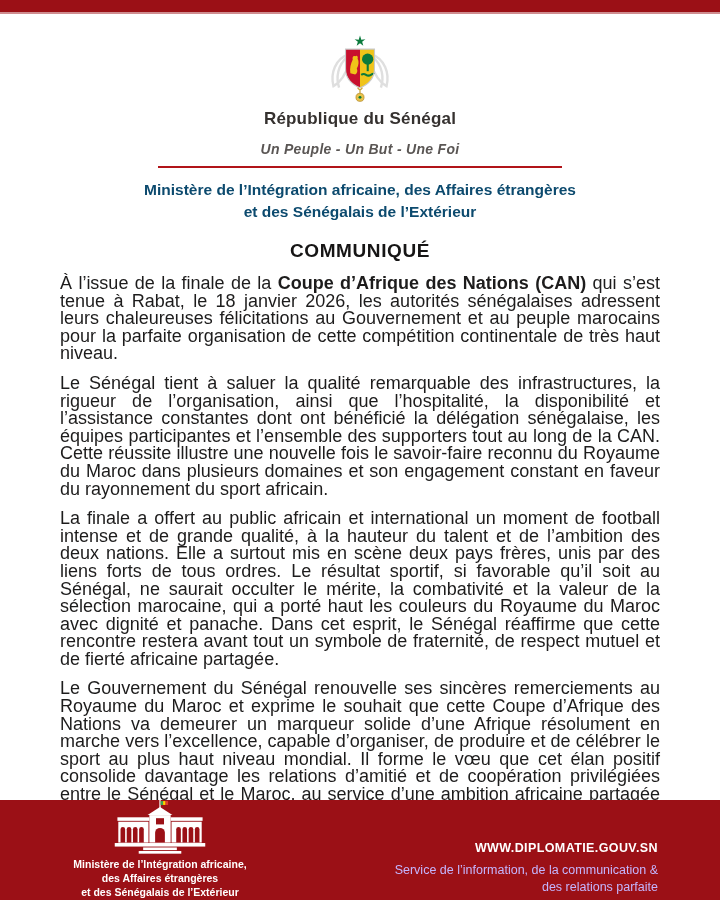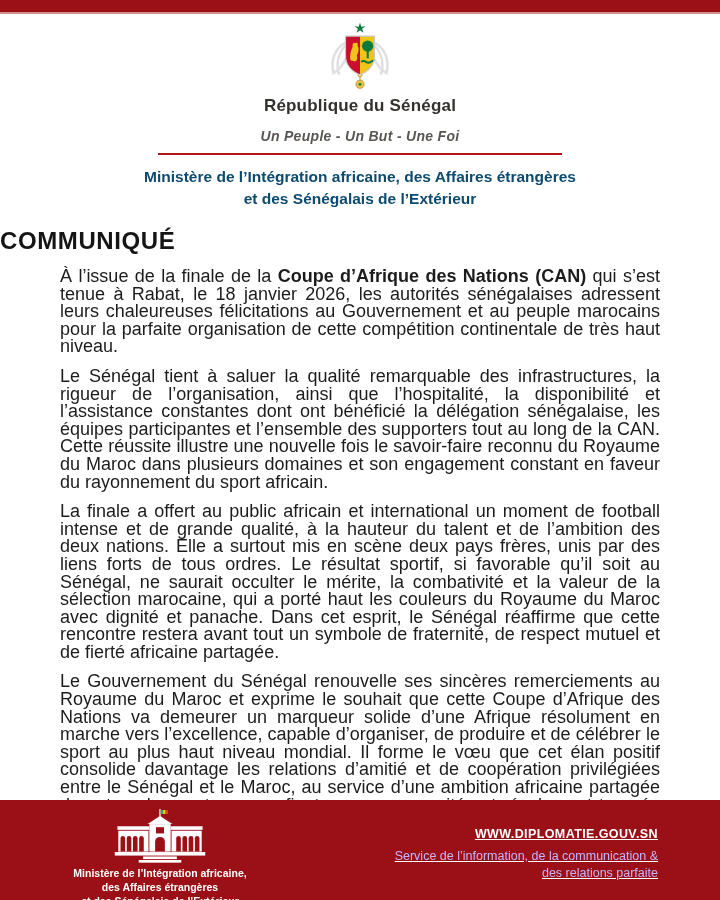--- a/index.html
+++ b/index.html
@@ -15,21 +15,21 @@
     overflow: hidden;
   }
 
   .top-bar {
     height: 14px;
     background: #9b1016;
     border-bottom: 2px solid #cf8d90;
   }
 
   
-  .header { text-align: center; padding-top: 6px; }
+  .header { text-align: center; padding-top: 19px; }
   .coat { display: block; margin: 0 auto; }
 
   .republic {
     margin-top: 2px;
     font-size: 17px;
     font-weight: 700;
     color: #35312f;
     letter-spacing: 0.2px;
   }
   .motto {
@@ -49,23 +49,23 @@
   .ministry-heading {
     margin-top: 11px;
     font-size: 15.5px;
     font-weight: 700;
     color: #0c4a6e;
     line-height: 1.42;
   }
 
   
   .doc-title {
-    text-align: left;
+    text-align: center;
     margin-top: 17px;
-    font-size: 24px;
+    font-size: 19px;
     font-weight: 800;
     letter-spacing: 0.6px;
     color: #161515;
   }
   .doc-body {
     width: 600px;
     margin: 13px auto 0;
     color: #1d1c1c;
   }
   .doc-body p {
@@ -89,34 +89,33 @@
     height: 100px;
     background: #9b1016;
     display: flex;
     justify-content: space-between;
     padding: 0 62px 0 52px;
     color: #ffffff;
   }
   .footer-left {
     width: 216px;
     text-align: center;
-    padding-top: 9px;
+    padding-top: 0;
   }
   .footer-left svg { display: block; margin: 0 auto; }
   .footer-ministry {
     margin-top: 3px;
     font-size: 10.5px;
     font-weight: 700;
     line-height: 1.32;
     color: #ffffff;
   }
   .footer-right {
     text-align: right;
-    padding-top: 27px;
-    text-decoration: underline;
+    padding-top: 41px;
   }
   .website {
     font-size: 12.5px;
     font-weight: 700;
     letter-spacing: 0.4px;
     margin-bottom: 7px;
   }
   .service {
     font-size: 12.5px;
     line-height: 1.38;

